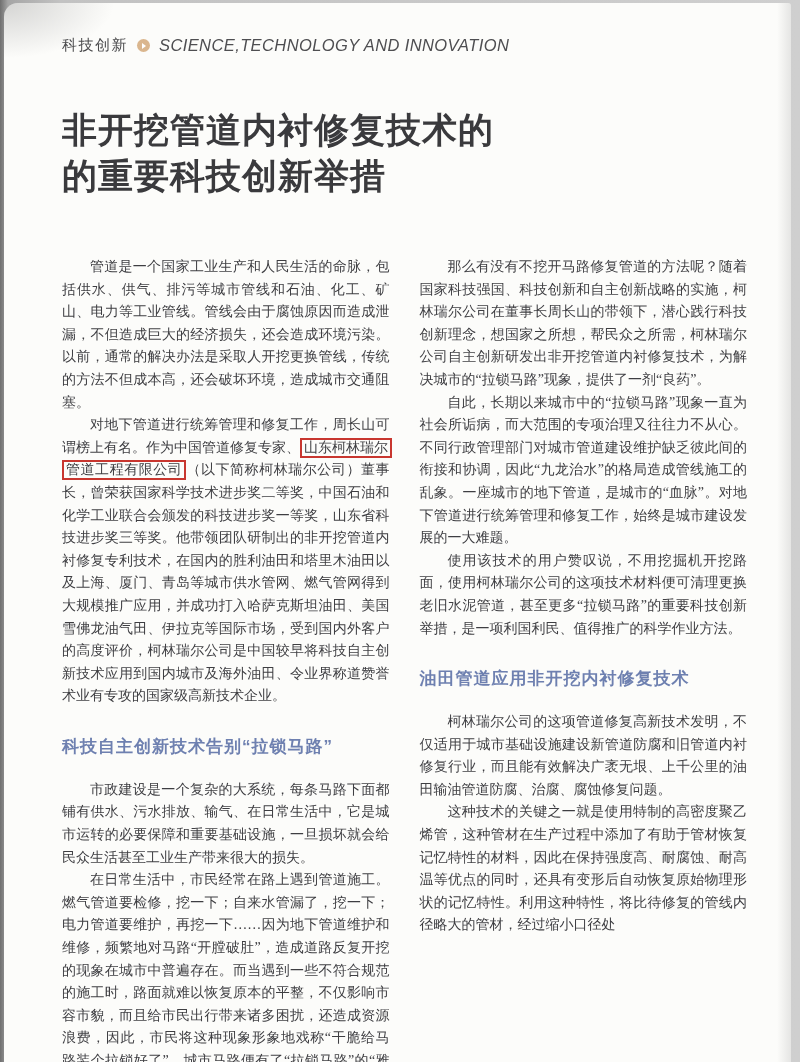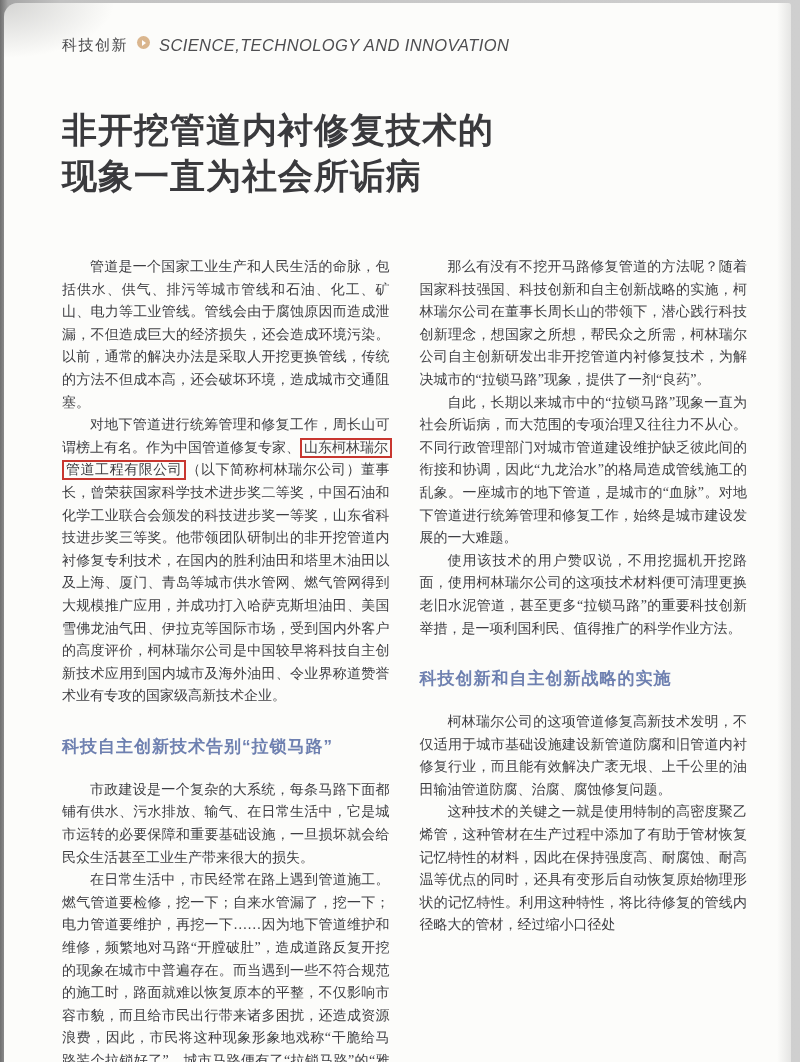--- a/index.html
+++ b/index.html
@@ -23,21 +23,21 @@
   }
   .page::after { 
     content: "";
     position: absolute; right: 0; top: 0; bottom: 0; width: 14px;
     background: linear-gradient(270deg, rgba(160,160,160,.25), rgba(160,160,160,0));
     pointer-events: none;
   }
   .inner { padding: 33px 44px 0 58px; }
 
   
-  .hdr { display: flex; gap: 9px; }
+  .hdr { display: flex; align-items: center; gap: 9px; }
   .hdr-cn {
     font-family: "Liberation Sans", sans-serif;
     font-size: 15px; color: #4a4a4c; letter-spacing: 1.5px;
   }
   .hdr-badge {
     width: 13px; height: 13px; border-radius: 50%;
     background: #dab68e; position: relative; flex: 0 0 auto;
   }
   .hdr-badge::after {
     content: ""; position: absolute; left: 4.5px; top: 3.5px;
@@ -84,37 +84,37 @@
   <div class="inner">
 
     <div class="hdr">
       <span class="hdr-cn">科技创新</span>
       <span class="hdr-badge"></span>
       <span class="hdr-en">SCIENCE,TECHNOLOGY AND INNOVATION</span>
     </div>
 
     <h1 class="title">
       <span>非开挖管道内衬修复技术的</span><br>
-      <span>现象一直为社会所诟病</span>
+      <span>的重要科技创新举措</span>
     </h1>
 
     <div class="cols">
 
       <div class="col">
         <p>管道是一个国家工业生产和人民生活的命脉，包括供水、供气、排污等城市管线和石油、化工、矿山、电力等工业管线。管线会由于腐蚀原因而造成泄漏，不但造成巨大的经济损失，还会造成环境污染。以前，通常的解决办法是采取人开挖更换管线，传统的方法不但成本高，还会破坏环境，造成城市交通阻塞。</p>
         <p><span>对地下管道进行统筹管理和修复工作，周长山可谓榜上有名。作为中国管道修复专家、</span><span class="red-box">山东柯林瑞尔管道工程有限公司</span><span>（以下简称柯林瑞尔公司）董事长，曾荣获国家科学技术进步奖二等奖，中国石油和化学工业联合会颁发的科技进步奖一等奖，山东省科技进步奖三等奖。他带领团队研制出的非开挖管道内衬修复专利技术，在国内的胜利油田和塔里木油田以及上海、厦门、青岛等城市供水管网、燃气管网得到大规模推广应用，并成功打入哈萨克斯坦油田、美国雪佛龙油气田、伊拉克等国际市场，受到国内外客户的高度评价，柯林瑞尔公司是中国较早将科技自主创新技术应用到国内城市及海外油田、令业界称道赞誉术业有专攻的国家级高新技术企业。</span></p>
         <h3 class="sec-h">科技自主创新技术告别“拉锁马路”</h3>
         <p>市政建设是一个复杂的大系统，每条马路下面都铺有供水、污水排放、输气、在日常生活中，它是城市运转的必要保障和重要基础设施，一旦损坏就会给民众生活甚至工业生产带来很大的损失。</p>
         <p>在日常生活中，市民经常在路上遇到管道施工。燃气管道要检修，挖一下；自来水管漏了，挖一下；电力管道要维护，再挖一下……因为地下管道维护和维修，频繁地对马路“开膛破肚”，造成道路反复开挖的现象在城市中普遍存在。而当遇到一些不符合规范的施工时，路面就难以恢复原本的平整，不仅影响市容市貌，而且给市民出行带来诸多困扰，还造成资源浪费，因此，市民将这种现象形象地戏称“干脆给马路装个拉锁好了”，城市马路便有了“拉锁马路”的“雅号”。</p>
       </div>
 
       <div class="col">
         <p>那么有没有不挖开马路修复管道的方法呢？随着国家科技强国、科技创新和自主创新战略的实施，柯林瑞尔公司在董事长周长山的带领下，潜心践行科技创新理念，想国家之所想，帮民众之所需，柯林瑞尔公司自主创新研发出非开挖管道内衬修复技术，为解决城市的“拉锁马路”现象，提供了一剂“良药”。</p>
         <p>自此，长期以来城市中的“拉锁马路”现象一直为社会所诟病，而大范围的专项治理又往往力不从心。不同行政管理部门对城市管道建设维护缺乏彼此间的衔接和协调，因此“九龙治水”的格局造成管线施工的乱象。一座城市的地下管道，是城市的“血脉”。对地下管道进行统筹管理和修复工作，始终是城市建设发展的一大难题。</p>
         <p>使用该技术的用户赞叹说，不用挖掘机开挖路面，使用柯林瑞尔公司的这项技术材料便可清理更换老旧水泥管道，甚至更多“拉锁马路”的重要科技创新举措，是一项利国利民、值得推广的科学作业方法。</p>
-        <h3 class="sec-h">科技创新和自主创新战略的实施</h3>
+        <h3 class="sec-h">油田管道应用非开挖内衬修复技术</h3>
         <p>柯林瑞尔公司的这项管道修复高新技术发明，不仅适用于城市基础设施建设新管道防腐和旧管道内衬修复行业，而且能有效解决广袤无垠、上千公里的油田输油管道防腐、治腐、腐蚀修复问题。</p>
         <p>这种技术的关键之一就是使用特制的高密度聚乙烯管，这种管材在生产过程中添加了有助于管材恢复记忆特性的材料，因此在保持强度高、耐腐蚀、耐高温等优点的同时，还具有变形后自动恢复原始物理形状的记忆特性。利用这种特性，将比待修复的管线内径略大的管材，经过缩小口径处</p>
       </div>
 
     </div>
   </div>
 </div>
 
 </body></html>

